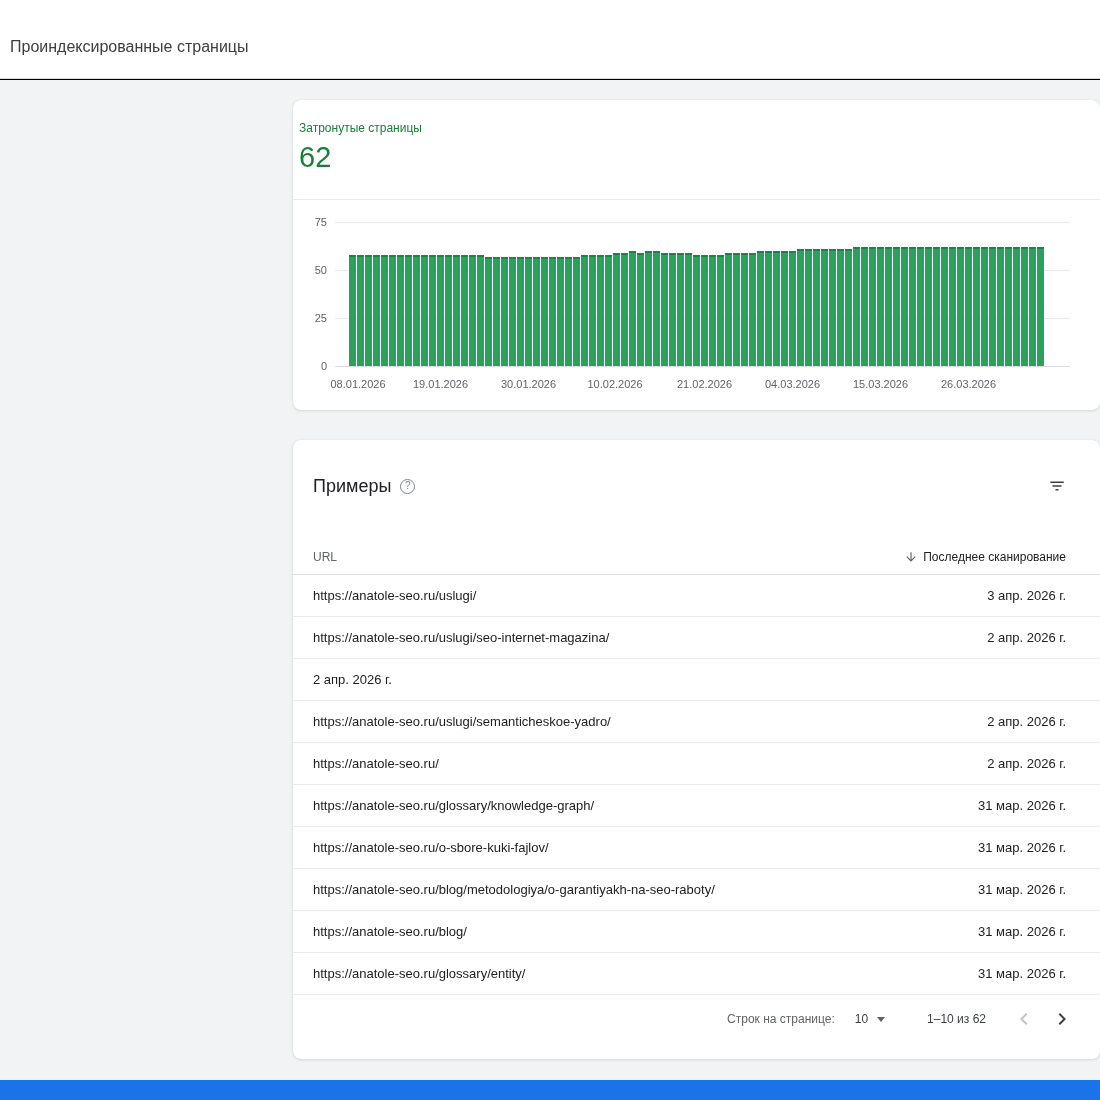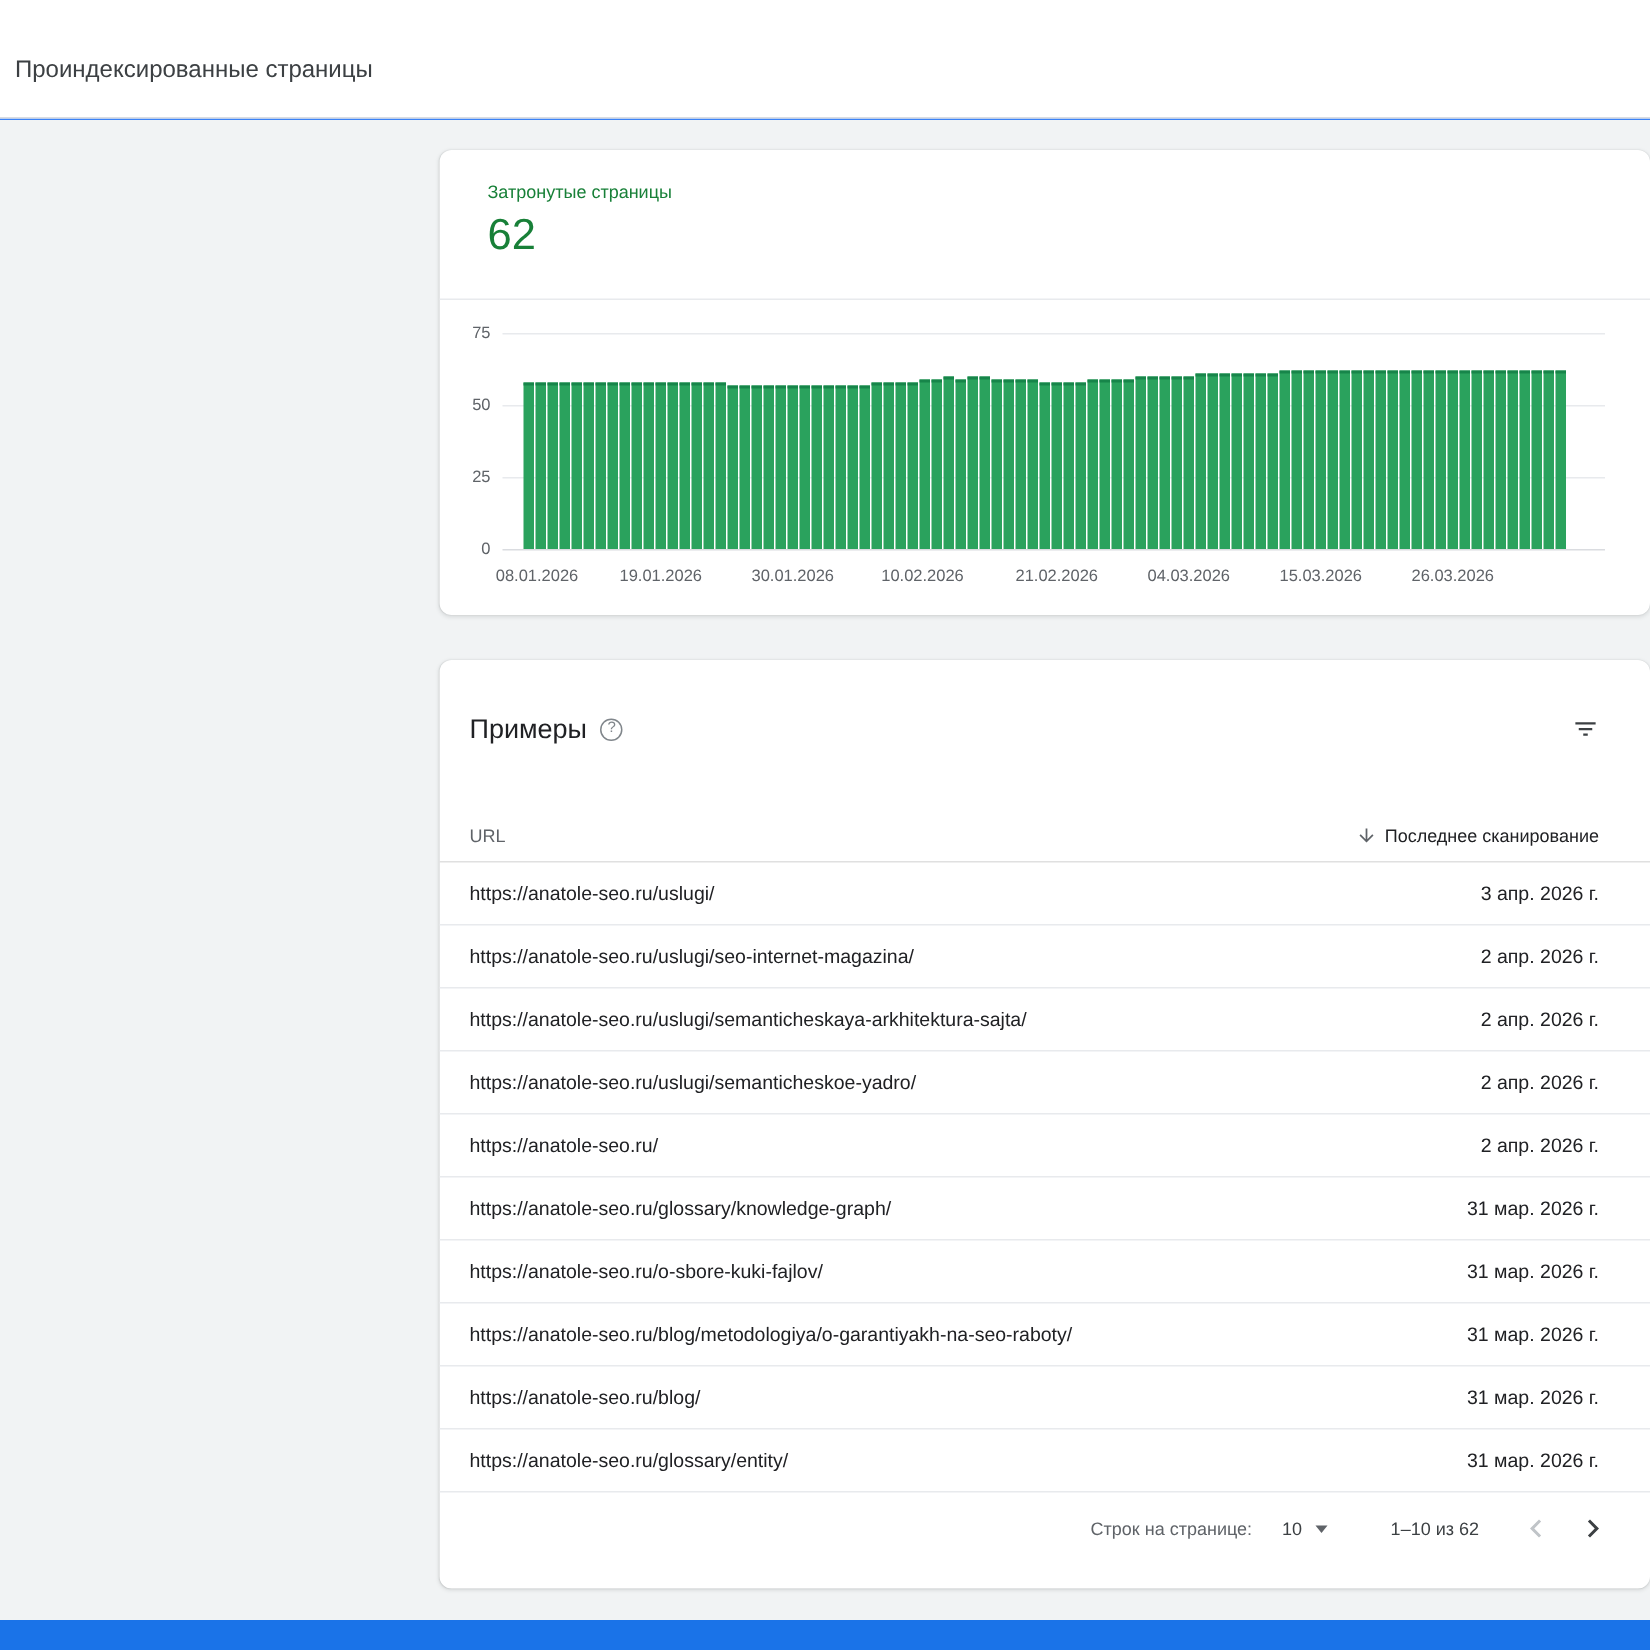--- a/index.html
+++ b/index.html
@@ -1,33 +1,33 @@
 <!DOCTYPE html>
 <html><head>
 <meta charset="utf-8">
 <style>
   * { margin:0; padding:0; box-sizing:border-box; }
   html,body { width:1100px; height:1100px; overflow:hidden; }
   body { font-family:"Liberation Sans","DejaVu Sans",sans-serif; background:#fff; }
-  .page { position:relative; width:1100px; height:1100px; background:#3b82f6; }
+  .page { position:relative; width:1100px; height:1100px; background:#000000; }
 
   
   .topbar { height:79px; background:#fff; border-bottom:1px solid #dadce0;
             display:flex; align-items:center; padding:16px 0 0 10px; }
   .topbar h1 { font-size:16px; font-weight:400; color:#3c4043; }
 
   
   .content { position:absolute; top:80px; left:0; right:0; bottom:20px; background:#f1f3f4; }
 
   .card { background:#fff; margin-left:293px; border-radius:8px;
           box-shadow:0 1px 3px rgba(60,64,67,.14), 0 0 1px rgba(60,64,67,.18); }
 
   
   .chart-card { margin-top:20px; height:310px; }
-  .metric-header { height:100px; border-bottom:1px solid #e8eaed; padding:21px 0 0 32px; cursor:pointer; }
+  .metric-header { height:100px; border-bottom:1px solid #e8eaed; padding:21px 0 0 6px; cursor:pointer; }
   .metric-label { font-size:12px; color:#188038; margin-bottom:8px; }
   .metric-value { font-size:29px; line-height:1; color:#188038; font-weight:400; }
 
   .chart { position:relative; height:210px; }
   .plot { position:absolute; left:42px; right:30px; top:22px; height:144px; }
   .gridline { position:absolute; left:0; right:0; height:1px; background:#e8eaed; }
   .gridline.zero { background:#dadce0; }
   .ytick { position:absolute; left:-40px; width:32px; text-align:right;
            font-size:11px; color:#5f6368; line-height:14px; }
   .bars { position:absolute; left:14px; bottom:0; height:144px;
@@ -220,21 +220,20 @@
       <div id="table-body">
           <div class="t-row">
             <span class="cell-url">https://anatole-seo.ru/uslugi/</span>
             <span class="cell-date">3 апр. 2026 г.</span>
           </div>
           <div class="t-row">
             <span class="cell-url">https://anatole-seo.ru/uslugi/seo-internet-magazina/</span>
             <span class="cell-date">2 апр. 2026 г.</span>
           </div>
           <div class="t-row">
-            <span class="cell-url">https://anatole-seo.ru/uslugi/semanticheskaya-arkhitektura-sajta/</span>
             <span class="cell-date">2 апр. 2026 г.</span>
           </div>
           <div class="t-row">
             <span class="cell-url">https://anatole-seo.ru/uslugi/semanticheskoe-yadro/</span>
             <span class="cell-date">2 апр. 2026 г.</span>
           </div>
           <div class="t-row">
             <span class="cell-url">https://anatole-seo.ru/</span>
             <span class="cell-date">2 апр. 2026 г.</span>
           </div>

